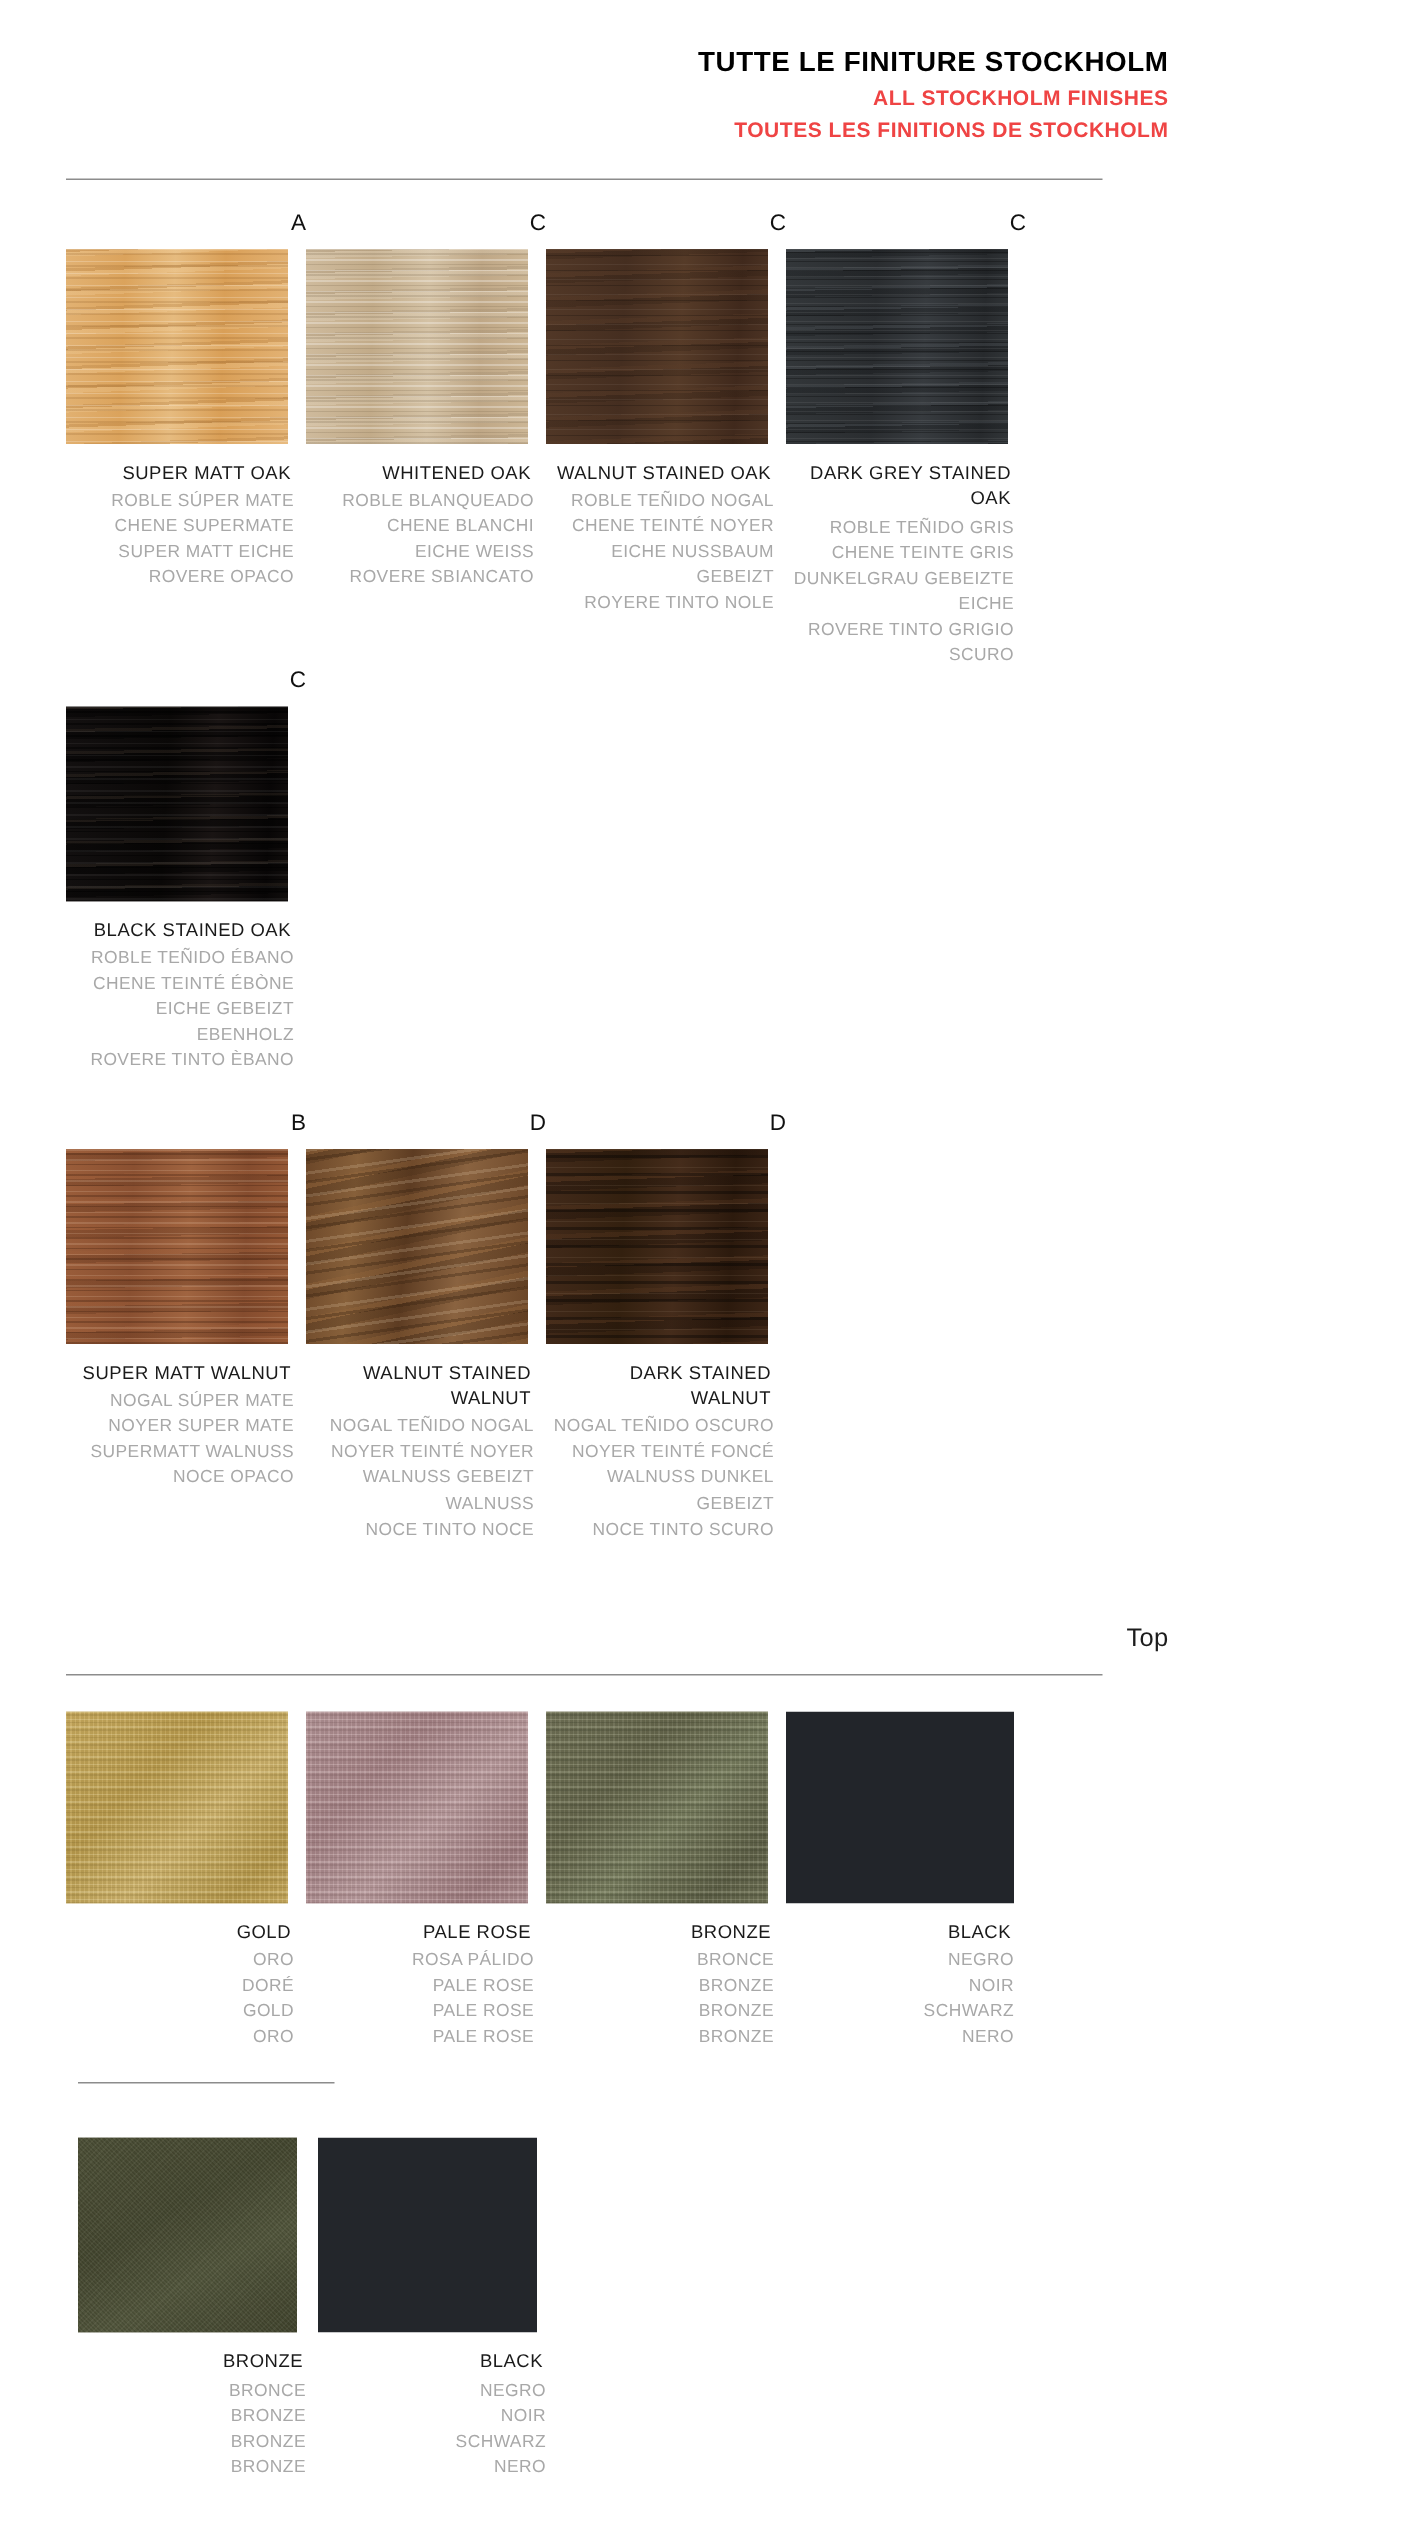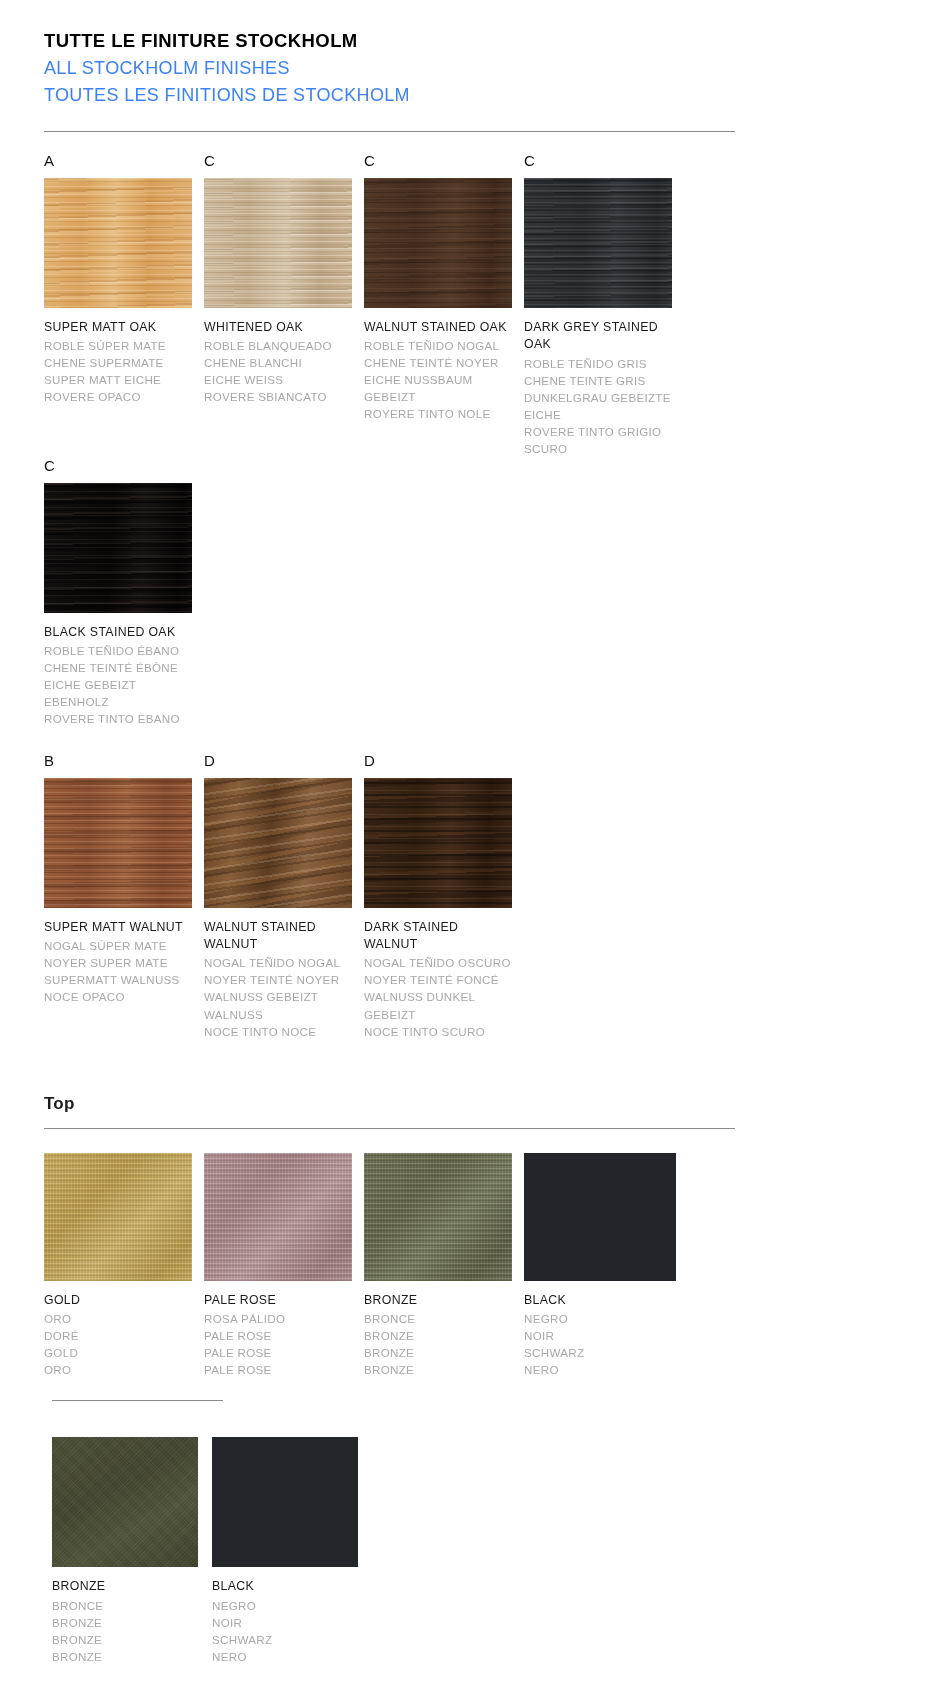--- a/index.html
+++ b/index.html
@@ -5,38 +5,38 @@
   * { box-sizing: border-box; }
   html, body { margin:0; padding:0; }
   body {
     width: 939px;
     height: 1687px;
     background: #ffffff;
     font-family: "Liberation Sans", sans-serif;
     color: #1a1a1a;
     overflow: hidden;
   }
-  .page { position: relative; width: 779px; height: 1687px; padding: 0; }
+  .page { position: relative; width: 779px; height: 1687px; padding: 0; text-align: right; }
 
   
   .header { padding: 28px 0 0 44px; }
   .header h1 {
     margin: 0;
     font-size: 18.5px;
     font-weight: bold;
     letter-spacing: 0.4px;
     color: #000;
     line-height: 1.45;
   }
   .header h2 {
     margin: 0;
-    font-size: 18px;
-    font-weight: normal;
+    font-size: 14px;
+    font-weight: bold;
     letter-spacing: 0.35px;
-    color: #3b82f6;
+    color: #ef4444;
     line-height: 1.5;
   }
 
   .rule {
     height: 1px;
     background: #8c8c8c;
     margin: 22px 44px 0 44px;
   }
   .rule.short { margin-left: 52px; margin-right: 556px; }
 
@@ -74,21 +74,21 @@
     font-size: 11.6px;
     letter-spacing: 0.3px;
     color: #a8a8a8;
     line-height: 1.47;
     max-width: 152px;
   }
 
   
   .section-title {
     font-size: 17px;
-    font-weight: bold;
+    font-weight: normal;
     color: #1c1c1c;
     letter-spacing: 0.2px;
   }
   .sec-top { padding: 0 0 0 44px; margin-top: 54px; }
   .sec-metal { padding: 0 0 0 52px; margin-top: 60px; }
 
   
   .grid-top { margin-top: 24px; }
   .grid-top .cell { width: 160px; }
   .grid-top .sw { width: 148px; height: 128px; }

